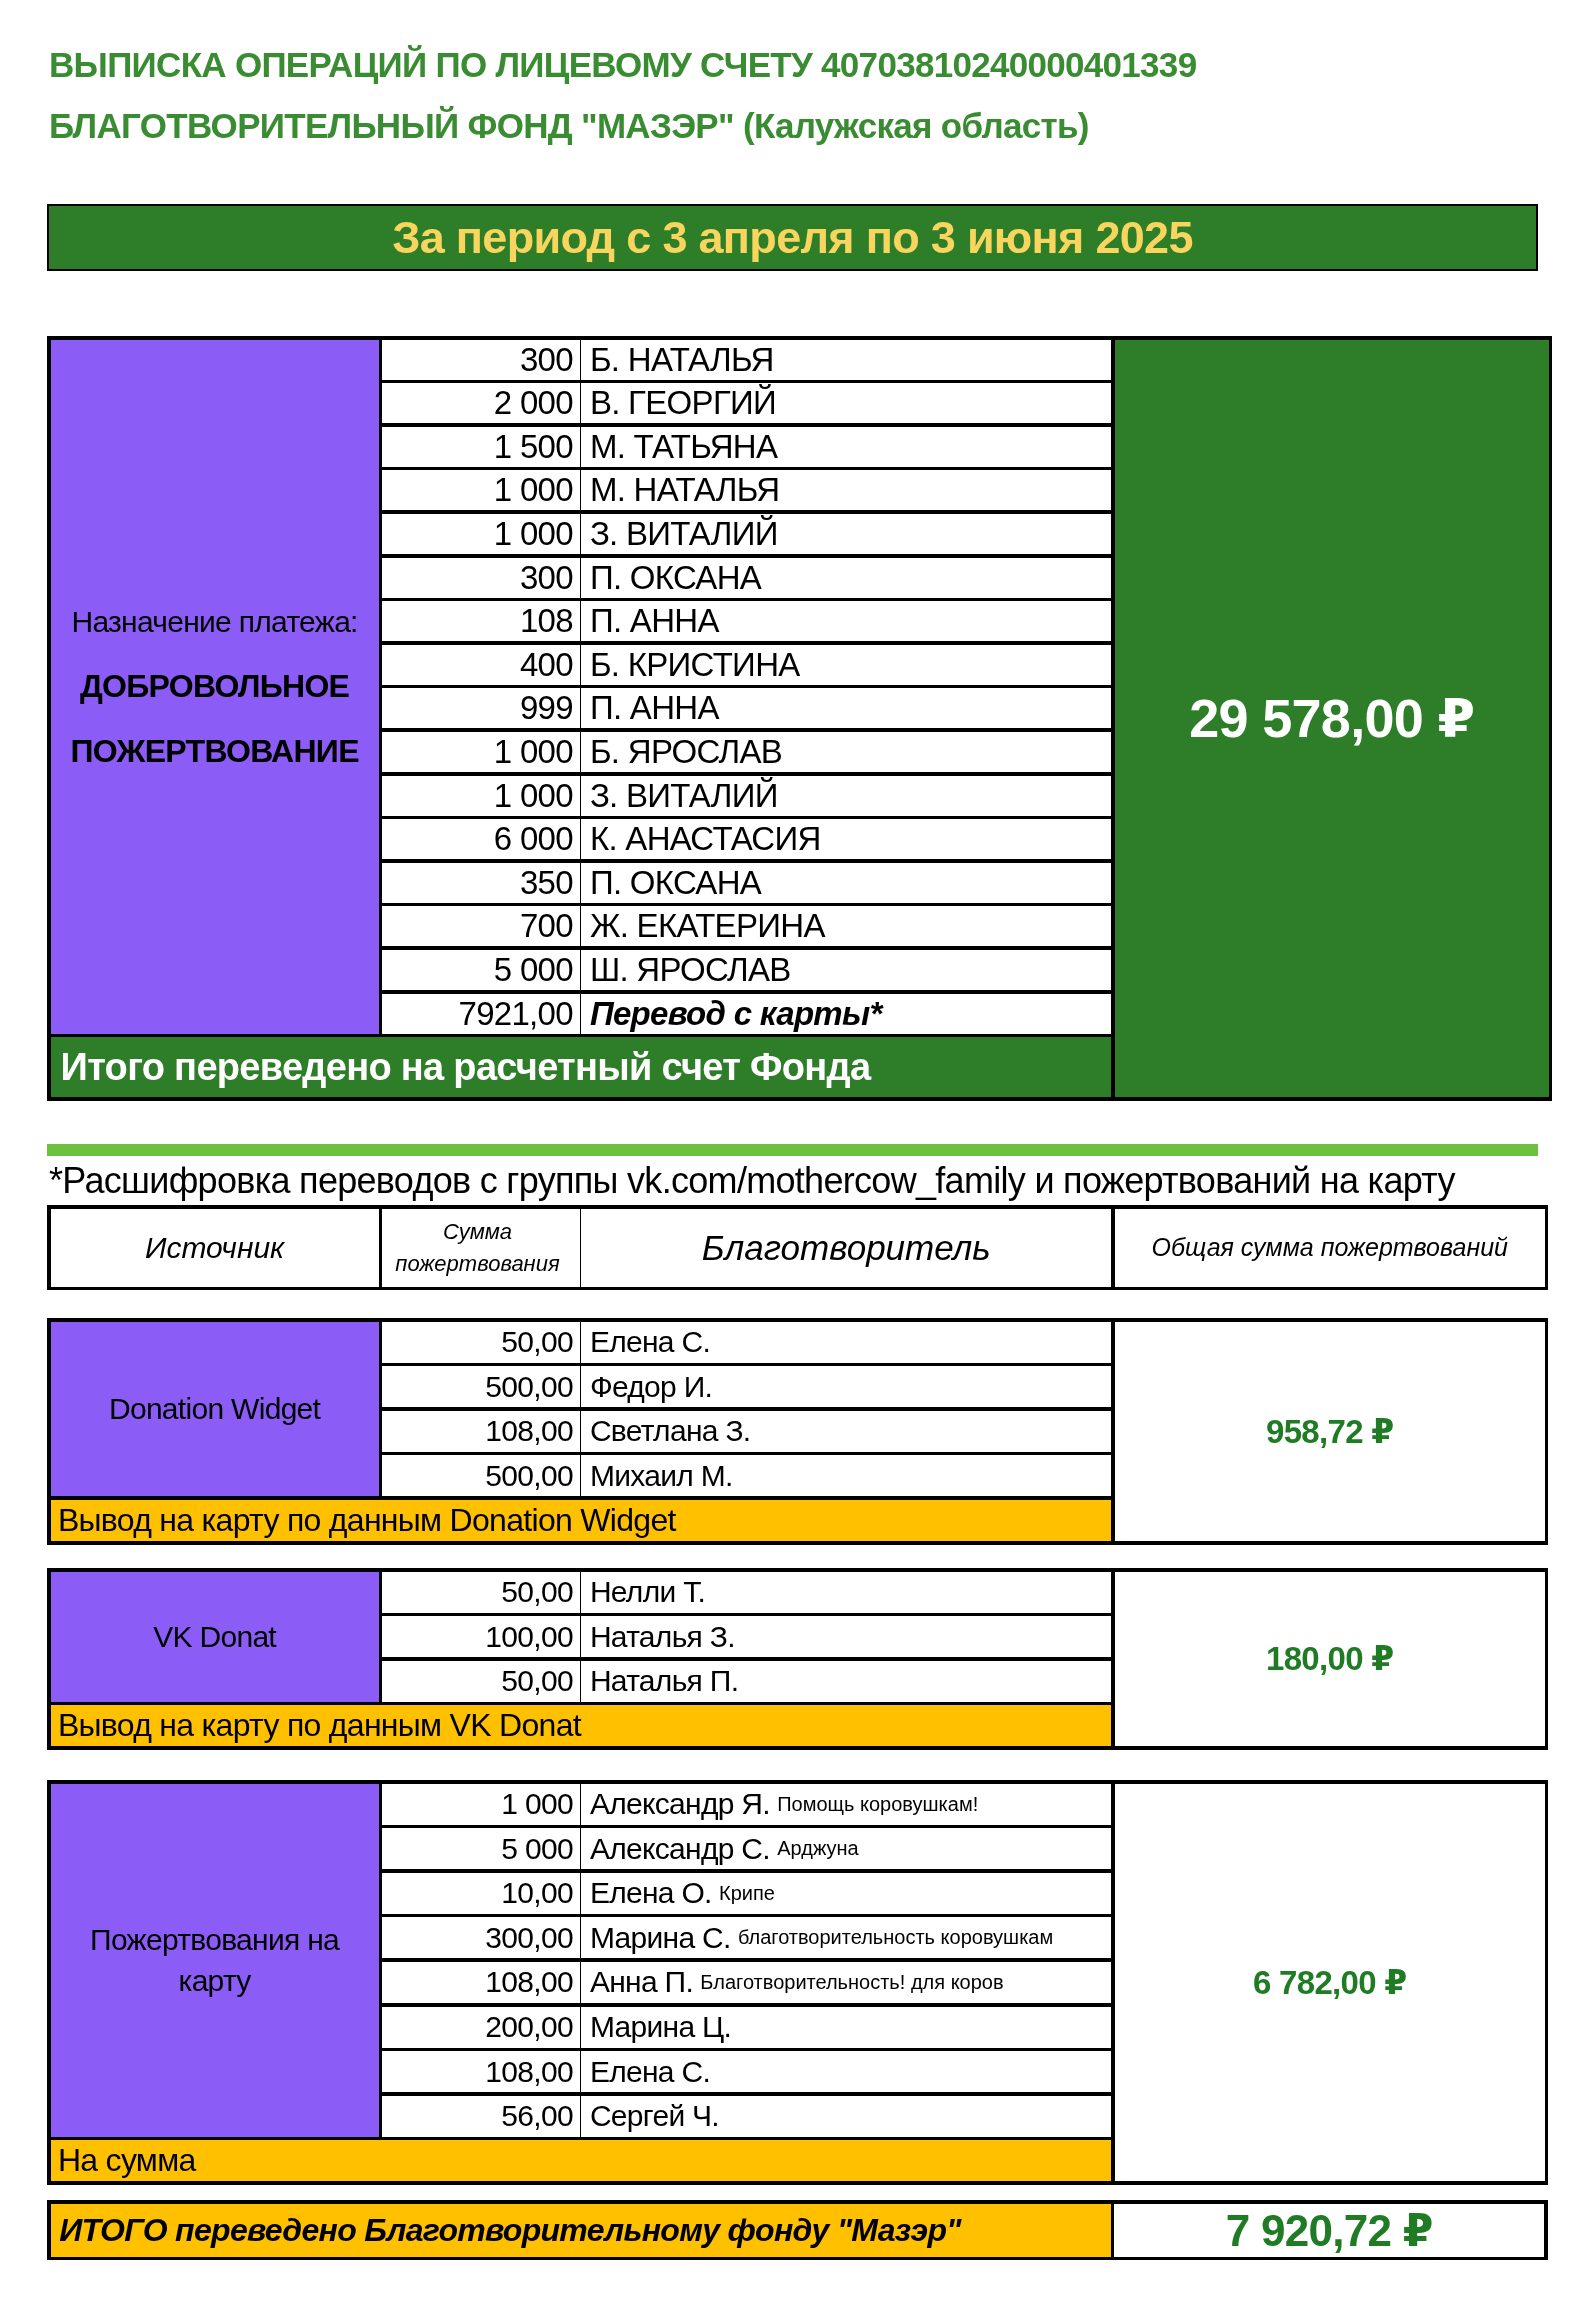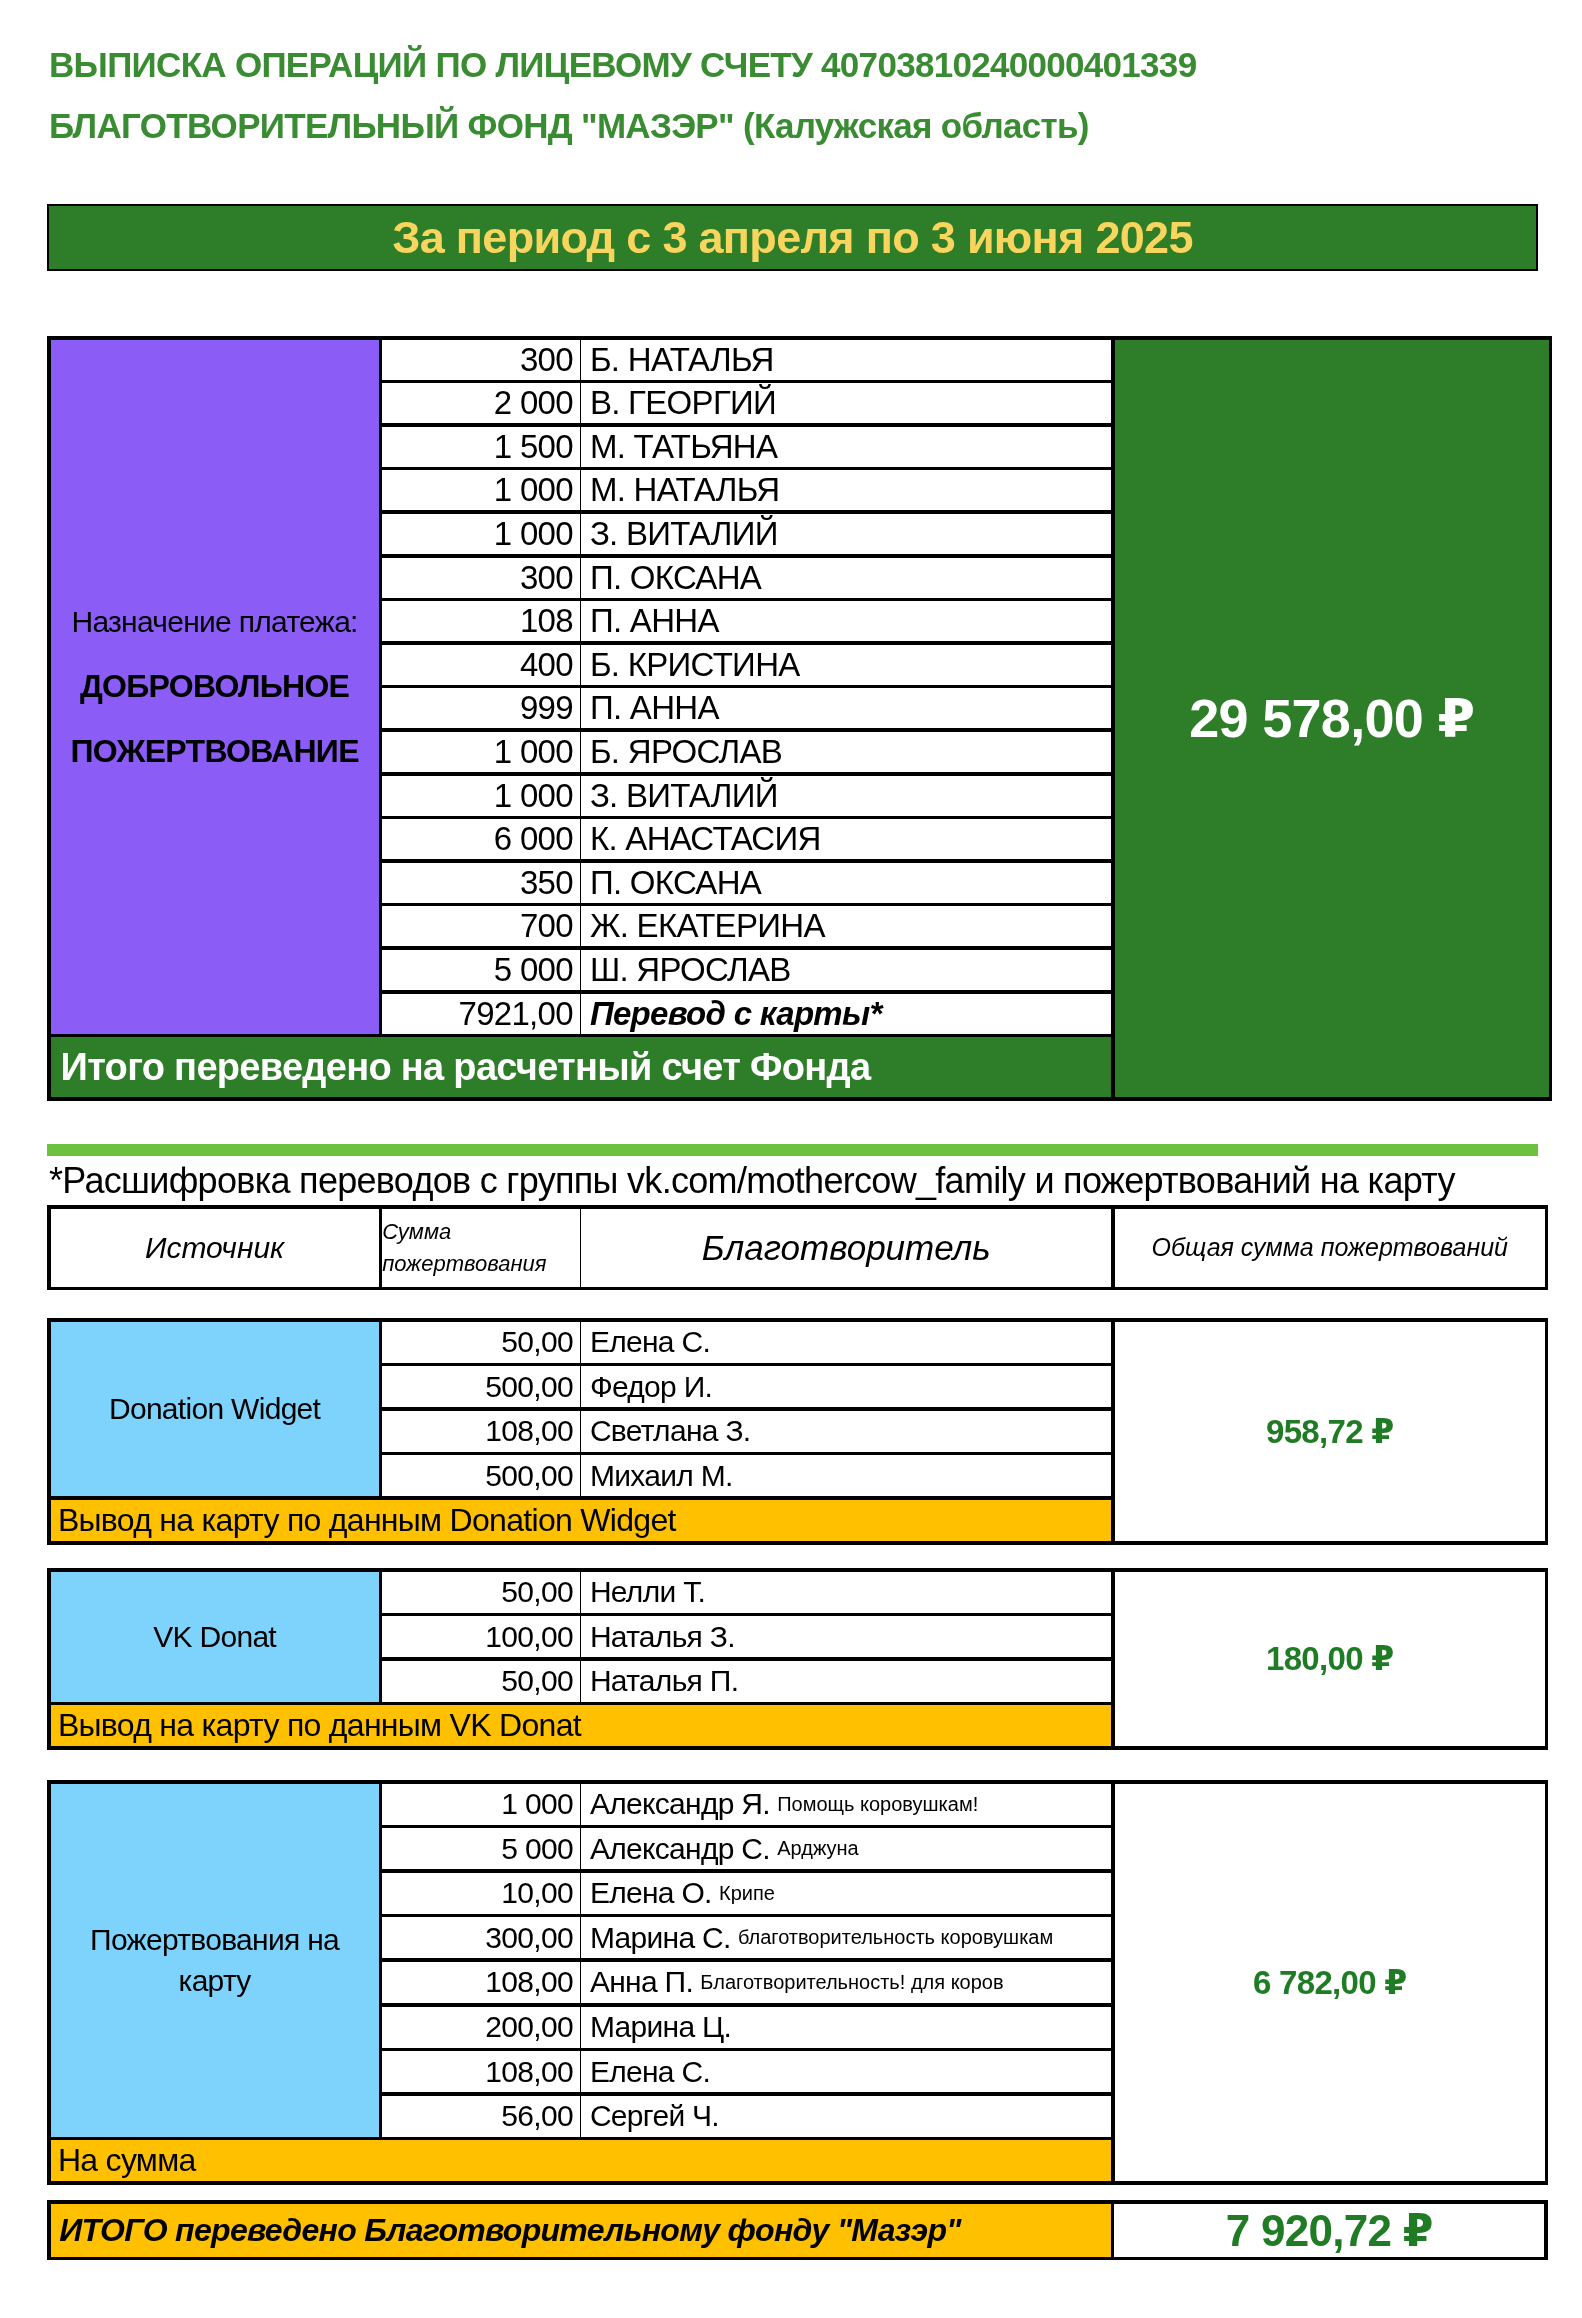--- a/index.html
+++ b/index.html
@@ -33,26 +33,26 @@
   .nm{flex:1;display:flex;align-items:center;padding-left:8.7px;gap:7.3px;}
   #accTable .amt,#accTable .nm{font-size:33px;letter-spacing:-0.7px;}
   .transfer-note{font-weight:bold;font-style:italic;}
   
   .bar{left:47px;top:1144px;width:1491px;height:11.6px;background:#6cc13f;}
   .footnote{left:49px;top:1160px;font-size:36px;letter-spacing:-0.7px;}
   
   #hdrTable{left:47px;top:1205px;grid-template-columns:328px 729px 430px;grid-template-rows:78px;}
   #hdrTable .cell{justify-content:center;text-align:center;font-style:italic;}
   #hdrTable .h-src{font-size:30px;}
-  #hdrTable .h-amt{font-size:22px;line-height:32px;justify-content:center;flex-direction:column;}
+  #hdrTable .h-amt{font-size:22px;line-height:32px;justify-content:center;text-align:center;flex-direction:column;}
   #hdrTable .h-ben{font-size:35px;}
   #hdrTable .h-tot{font-size:25px;}
   
   .secTbl{grid-template-columns:328px 729px 430px;}
-  .src{grid-column:1;background:#7dd3fc;justify-content:center;text-align:center;font-size:30px;letter-spacing:-0.7px;line-height:41px;padding:0 14.5px;}
+  .src{grid-column:1;background:#8b5cf6;justify-content:center;text-align:center;font-size:30px;letter-spacing:-0.7px;line-height:41px;padding:0 14.5px;}
   .sectotal{grid-column:3;background:#fff;justify-content:center;color:#1f7b24;font-size:33px;font-weight:bold;letter-spacing:-0.7px;}
   .secfooter{grid-column:1/3;background:#ffc000;font-size:32px;padding-left:7.3px;letter-spacing:-0.7px;}
   .secTbl .amt,.secTbl .nm{font-size:30px;letter-spacing:-0.7px;}
   .note{font-size:20px;letter-spacing:0;}
   
   #grandRow{left:47px;top:2200px;grid-template-columns:1060px 430px;grid-template-rows:53px;}
   #grandRow .glabel{background:#ffc000;font-size:32px;font-weight:bold;font-style:italic;padding-left:8.7px;letter-spacing:-0.7px;}
   #grandRow .gvalue{justify-content:center;color:#1f7b24;font-size:44px;font-weight:bold;letter-spacing:-0.7px;}
 </style>
 </head>

